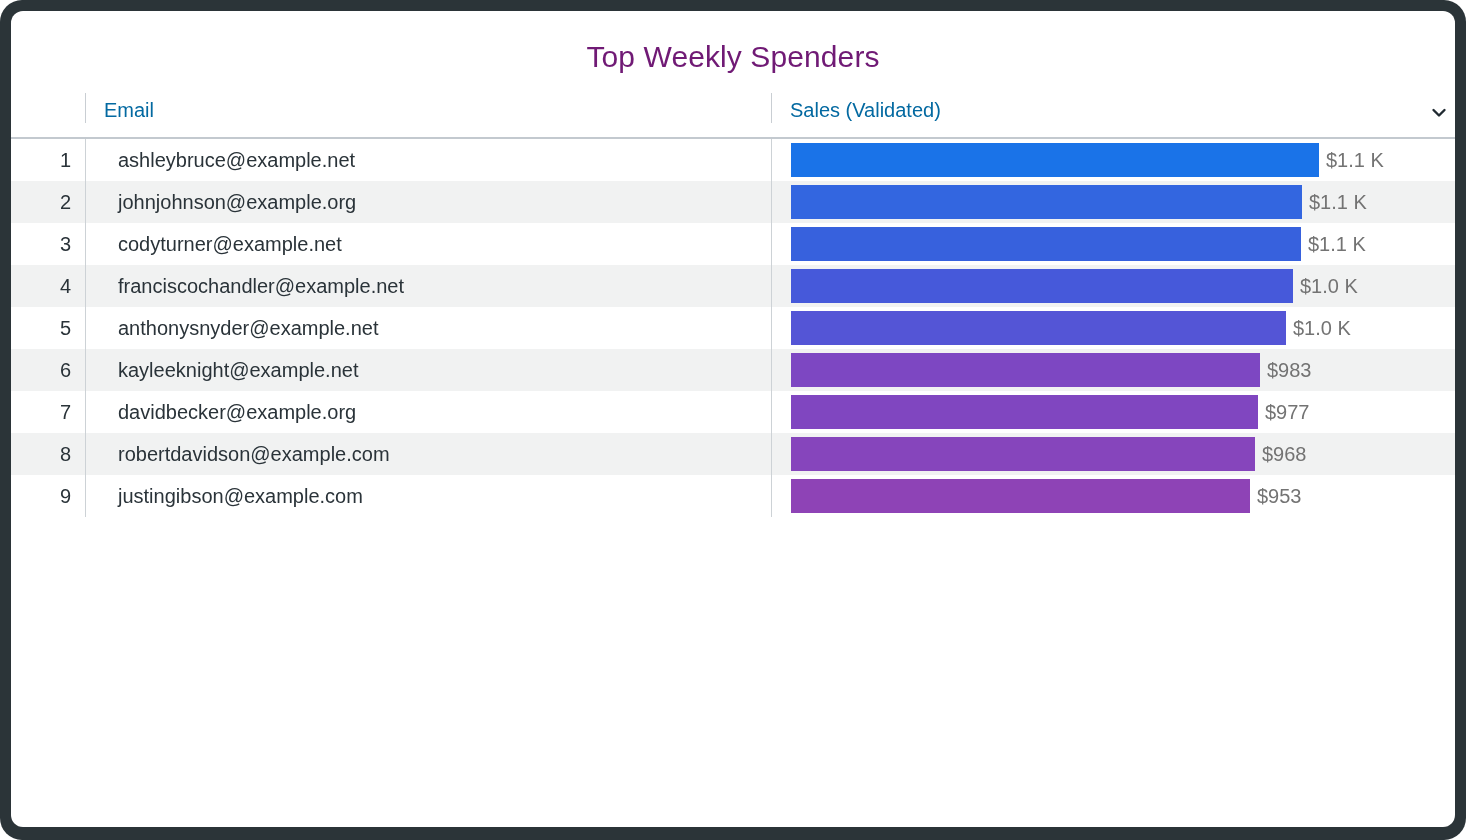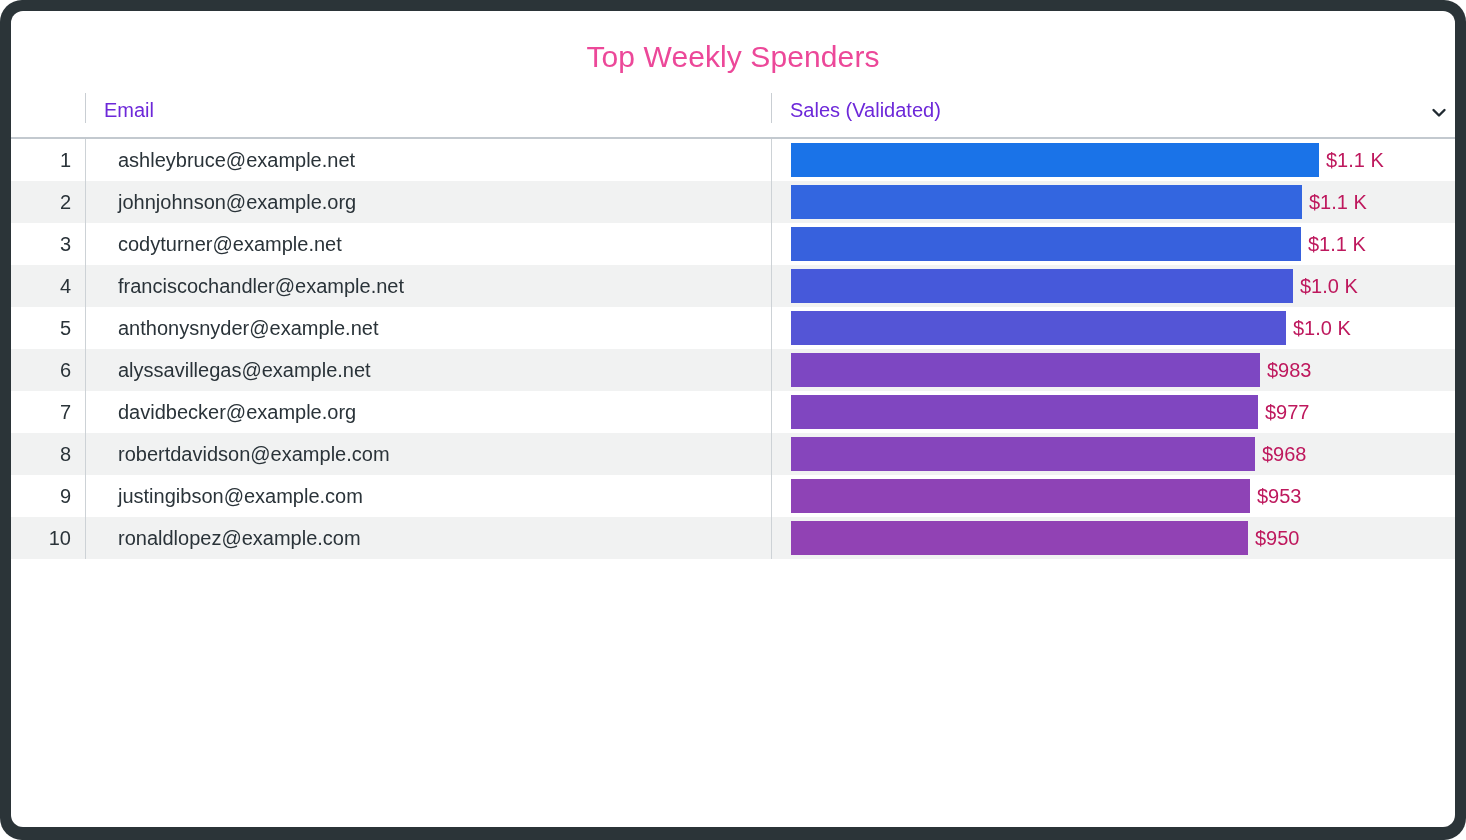--- a/index.html
+++ b/index.html
@@ -33,21 +33,21 @@
     background: #ffffff;
     border-radius: 12px;
     box-sizing: border-box;
     overflow: hidden;
   }
 
   
   #chart-title {
     text-align: center;
     font-size: 30px;
-    color: #ec4899;
+    color: #701a75;
     letter-spacing: 0.1px;
     padding-top: 26px;
     padding-bottom: 0;
     line-height: 40px;
     font-weight: 400;
   }
 
   
   #data-table {
     width: 100%;
@@ -56,21 +56,21 @@
     margin-top: 16px;
   }
 
   #data-table col.col-rank   { width: 74px; }
   #data-table col.col-email  { width: 686px; }
   #data-table col.col-sales  { width: 684px; }
 
   thead th {
     font-weight: 400;
     font-size: 20px;
-    color: #6d28d9;
+    color: #0369a1;
     text-align: center;
     padding: 0 0 14px 0;
     vertical-align: bottom;
     border-bottom: 2px solid #c3c9cf;
     background: #ffffff;
   }
 
   th.rank-head { border-bottom: 2px solid #c3c9cf; }
 
   .head-inner {
@@ -131,21 +131,21 @@
   }
 
   .bar {
     height: 34px;
     flex: 0 0 auto;
   }
 
   .bar-label {
     padding-left: 7px;
     font-size: 20px;
-    color: #be185d;
+    color: #737373;
     white-space: nowrap;
   }
 </style>
 </head>
 <body>
 
 <div id="device-frame">
   <div id="card">
 
     <div id="chart-title">Top Weekly Spenders</div>
@@ -235,21 +235,21 @@
             <td class="sales-cell">
               <div class="cell-inner">
                 <div class="bar" style="width: 495px; background: rgb(84, 85, 214);"></div>
                 <span class="bar-label">$1.0 K</span>
               </div>
             </td>
           </tr>
           <tr class="alt">
             <td class="rank-cell">6</td>
             <td class="email-cell">
-              <div class="cell-inner">alyssavillegas@example.net</div>
+              <div class="cell-inner">kayleeknight@example.net</div>
             </td>
             <td class="sales-cell">
               <div class="cell-inner">
                 <div class="bar" style="width: 469px; background: rgb(125, 71, 194);"></div>
                 <span class="bar-label">$983</span>
               </div>
             </td>
           </tr>
           <tr>
             <td class="rank-cell">7</td>
@@ -280,29 +280,17 @@
             <td class="email-cell">
               <div class="cell-inner">justingibson@example.com</div>
             </td>
             <td class="sales-cell">
               <div class="cell-inner">
                 <div class="bar" style="width: 459px; background: rgb(142, 67, 182);"></div>
                 <span class="bar-label">$953</span>
               </div>
             </td>
           </tr>
-          <tr class="alt">
-            <td class="rank-cell">10</td>
-            <td class="email-cell">
-              <div class="cell-inner">ronaldlopez@example.com</div>
-            </td>
-            <td class="sales-cell">
-              <div class="cell-inner">
-                <div class="bar" style="width: 457px; background: rgb(145, 66, 180);"></div>
-                <span class="bar-label">$950</span>
-              </div>
-            </td>
-          </tr>
         </tbody>
     </table>
 
   </div>
 </div>
 
 </body></html>

